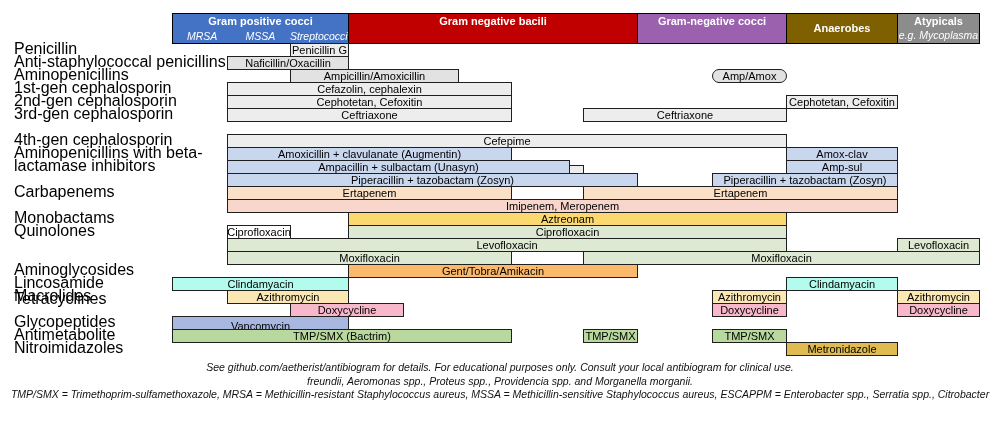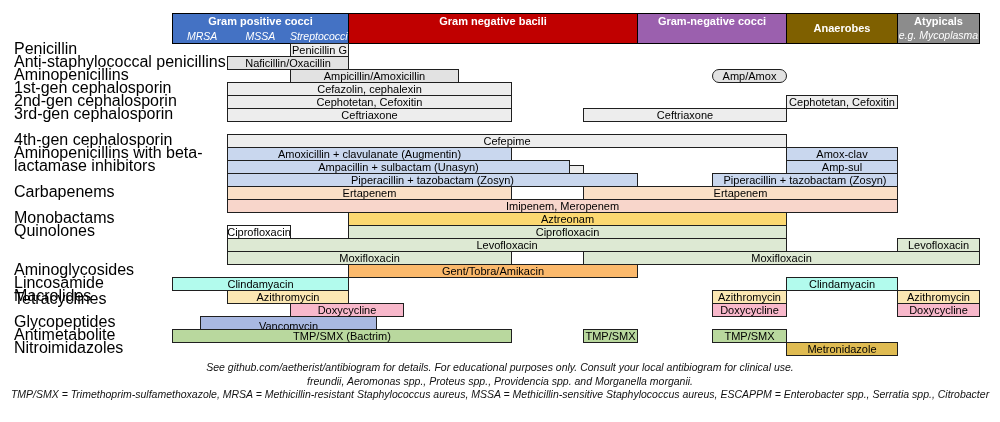--- a/index.html
+++ b/index.html
@@ -219,21 +219,21 @@
       </div>
       <div class="bar" style="left: 290px; width: 114px; top: 303px; height: 14px; background: rgb(248, 184, 203); border-color: rgb(31, 31, 31);">
         <span>Doxycycline</span>
       </div>
       <div class="bar" style="left: 712px; width: 75px; top: 303px; height: 14px; background: rgb(248, 184, 203); border-color: rgb(31, 31, 31);">
         <span>Doxycycline</span>
       </div>
       <div class="bar" style="left: 897px; width: 83px; top: 303px; height: 14px; background: rgb(248, 184, 203); border-color: rgb(31, 31, 31);">
         <span>Doxycycline</span>
       </div>
-      <div class="bar" style="left: 172px; width: 177px; top: 316px; height: 20px; background: rgb(169, 184, 225); border-color: rgb(31, 31, 31); margin-left: 28px;">
+      <div class="bar" style="left: 172px; width: 177px; top: 316px; height: 20px; background: rgb(169, 184, 225); border-color: rgb(31, 31, 31);">
         <span>Vancomycin</span>
       </div>
       <div class="bar" style="left: 172px; width: 340px; top: 329px; height: 14px; background: rgb(185, 216, 158); border-color: rgb(31, 31, 31);">
         <span>TMP/SMX (Bactrim)</span>
       </div>
       <div class="bar" style="left: 583px; width: 55px; top: 329px; height: 14px; background: rgb(185, 216, 158); border-color: rgb(31, 31, 31);">
         <span>TMP/SMX</span>
       </div>
       <div class="bar" style="left: 712px; width: 75px; top: 329px; height: 14px; background: rgb(185, 216, 158); border-color: rgb(31, 31, 31);">
         <span>TMP/SMX</span>

